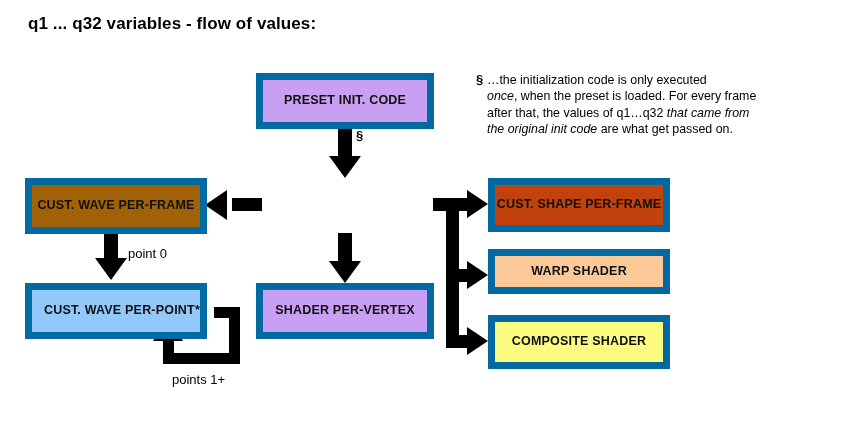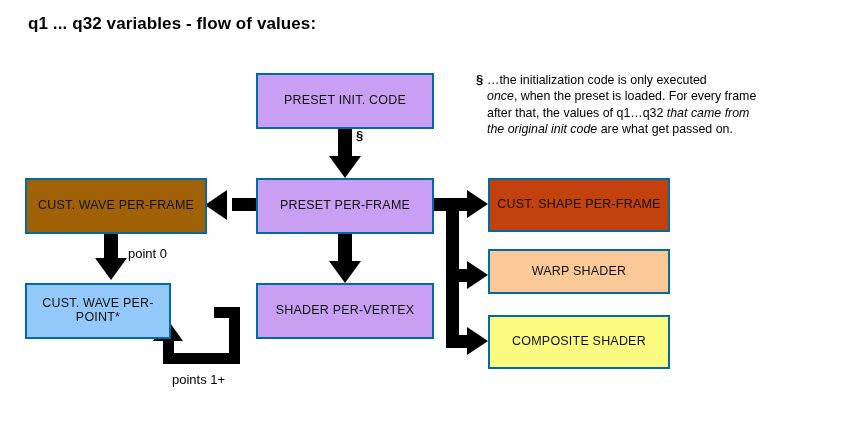--- a/index.html
+++ b/index.html
@@ -27,27 +27,27 @@
     top: 14px;
     font-size: 17px;
     font-weight: bold;
     letter-spacing: 0.1px;
     color: #000;
     white-space: nowrap;
   }
   .node {
     position: absolute;
     box-sizing: border-box;
-    border: 2px solid #0369a1;
+    border: 7px solid #0369a1;
     display: flex;
     align-items: center;
     justify-content: center;
     text-align: center;
     font-size: 12.5px;
-    font-weight: normal;
+    font-weight: bold;
     letter-spacing: 0.2px;
     color: #101010;
     line-height: 1.1;
     z-index: 4;
   }
   .note {
     position: absolute;
     left: 487px;
     top: 72px;
     width: 330px;
@@ -159,33 +159,30 @@
   <div class="bar" style="left:446px; top:269px; width:30px; height:13px;"></div>
   <div class="head right" style="left:467px; top:261px;"></div>
 
   <div class="bar" style="left:446px; top:335px; width:30px; height:13px;"></div>
   <div class="head right" style="left:467px; top:327px;"></div>
 
   <div class="node" style="left:256px; top:73px; width:178px; height:56px; background:#C89FF2;">
     <span>PRESET INIT. CODE</span>
   </div>
 
-  <div class="node" style="left:256px; top:178px; width:178px; height:56px; background:#C89FF2;">
-    <span>PRESET PER-FRAME</span>
-  </div>
 
   <div class="node" style="left:256px; top:283px; width:178px; height:56px; background:#C89FF2;">
     <span>SHADER PER-VERTEX</span>
   </div>
 
   <div class="node" style="left:25px; top:178px; width:182px; height:56px; background:#a16207;">
     <span>CUST. WAVE PER-FRAME</span>
   </div>
 
-  <div class="node" style="left:25px; top:283px; width:146px; height:56px; background:#93C8FA;justify-content:flex-end;">
+  <div class="node" style="left:25px; top:283px; width:182px; height:56px; background:#93C8FA;justify-content:flex-end;">
     <span>CUST. WAVE PER-POINT*</span>
   </div>
 
   <div class="node" style="left:488px; top:178px; width:182px; height:54px; background:#c2410c;">
     <span>CUST. SHAPE PER-FRAME</span>
   </div>
 
   <div class="node" style="left:488px; top:249px; width:182px; height:45px; background:#FBC898;">
     <span>WARP SHADER</span>
   </div>

